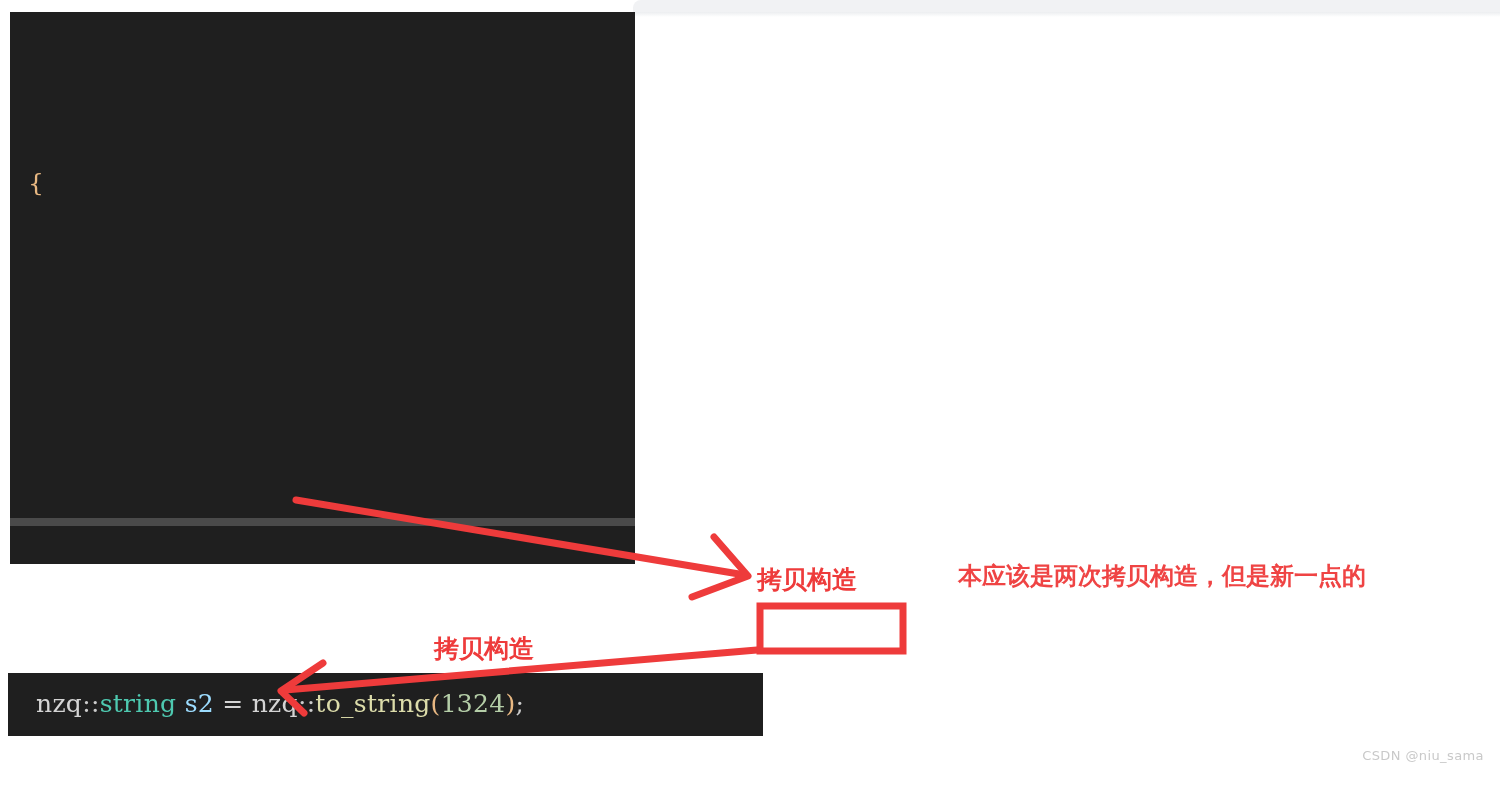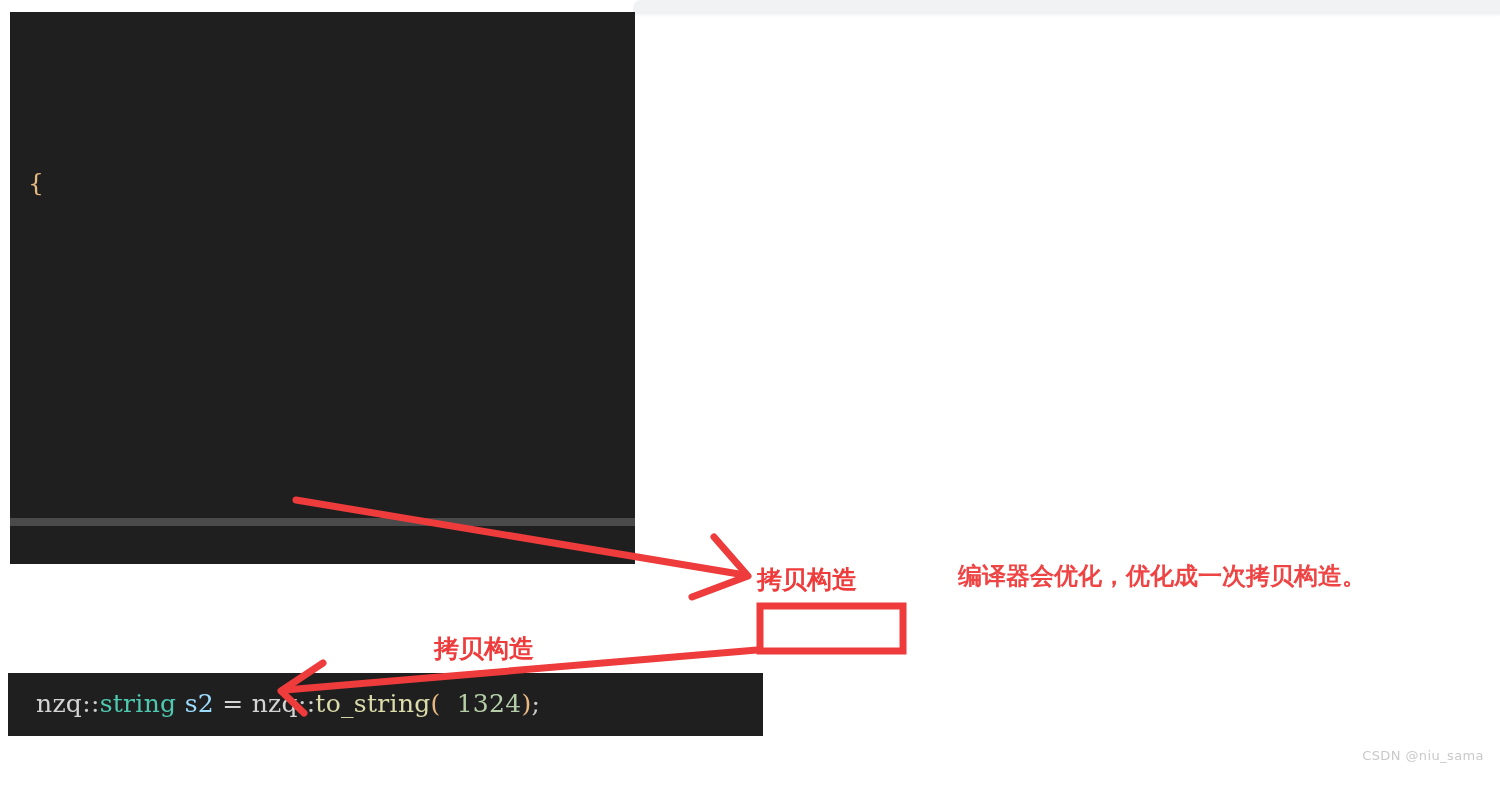--- a/index.html
+++ b/index.html
@@ -91,21 +91,21 @@
     background: #4a4a4a;
   }
 
   
   .tok-type    { color: #4ec9b0; }
   .tok-func    { color: #dcdcaa; }
   .tok-kwtype  { color: #569cd6; }
   .tok-var     { color: #9cdcfe; }
   .tok-plain   { color: #d4d4d4; }
   .tok-punc    { color: #cccccc; }
-  .tok-num     { color: #b5cea8; margin-left: 16px; }
+  .tok-num     { color: #b5cea8; }
   .tok-paren1  { color: #e8b882; }
   .tok-brace   { color: #e8b882; }
   .tok-op      { color: #d4d4d4; }
 
   
   #code-snippet {
     position: absolute;
     left: 8px;
     top: 673px;
     width: 755px;
@@ -227,16 +227,16 @@
     <path d="M 757 650 L 285 690" stroke="#ee3b3b" stroke-width="7" fill="none" stroke-linecap="round"></path>
     <path d="M 323 663 L 281 691 L 304 713" stroke="#ee3b3b" stroke-width="7" fill="none" stroke-linecap="round" stroke-linejoin="round"></path>
   </g>
 </svg>
 
 <div class="anno-text" id="anno-label-1">拷贝构造</div>
 
 <div class="anno-text" id="anno-label-2">拷贝构造</div>
 
 <div class="anno-text" id="anno-paragraph">
-  <div>编译器会优化，优化成一次拷贝构造。</div>
+  <div>本应该是两次拷贝构造，但是新一点的</div>
 </div>
 
 <div id="watermark">CSDN @niu_sama</div>
 
 </body></html>

